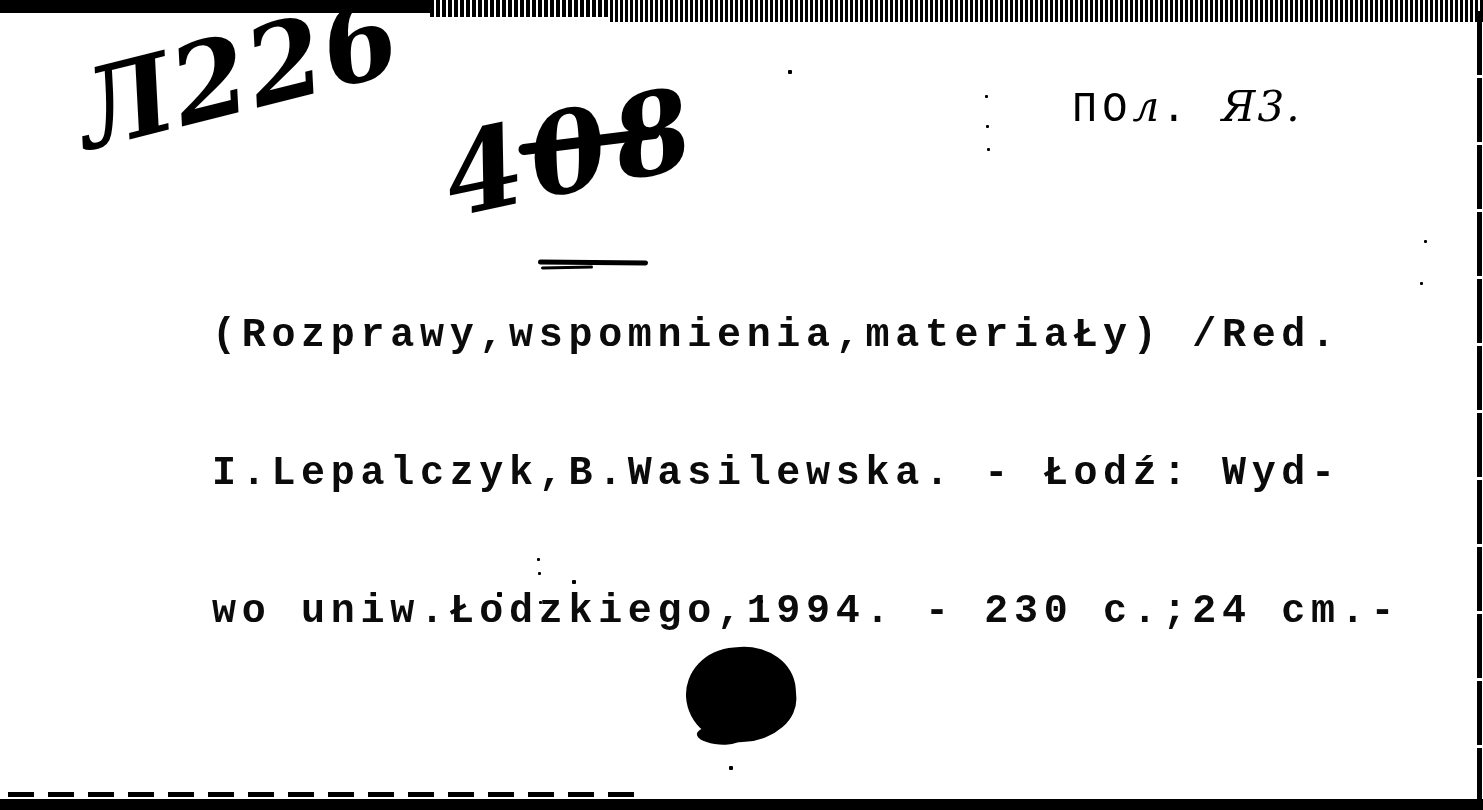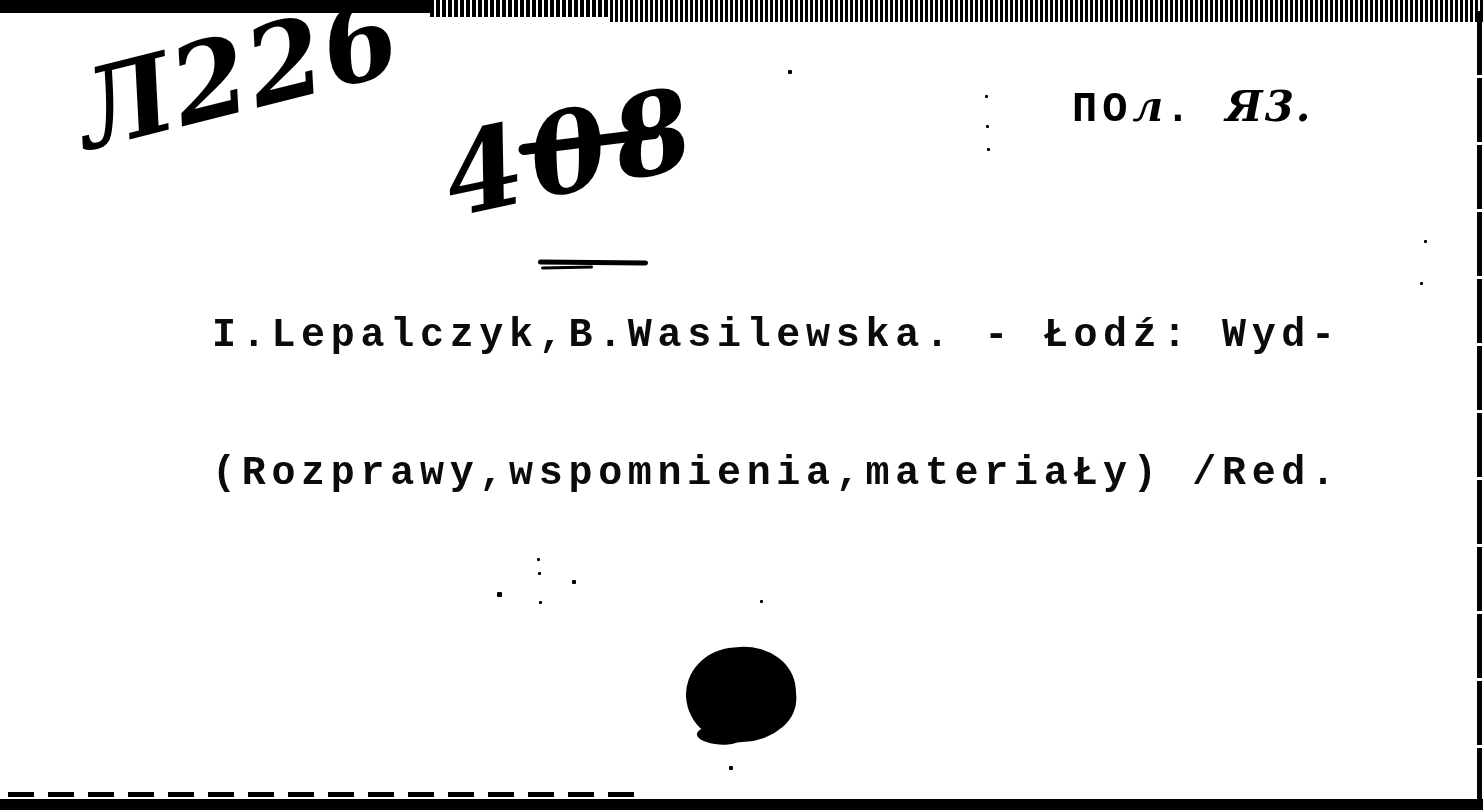--- a/index.html
+++ b/index.html
@@ -60,21 +60,21 @@
   .call-bottom {
     position: absolute; left: 352px; top: 62px;
     font-size: 112px; letter-spacing: 8px;
     transform: rotate(-12deg);
     transform-origin: left top;
   }
 
   
   .lang-note {
     position: absolute; left: 1072px; top: 82px;
-    font-size: 42px; font-weight: bold; letter-spacing: 5px;
+    font-size: 42px; font-weight: normal; letter-spacing: 5px;
     color: #000; white-space: pre;
   }
   .lang-note .hand {
     font-family: "DejaVu Serif", serif;
     font-style: italic;
     letter-spacing: 2px;
   }
 
   
   .typed-body {
@@ -129,22 +129,23 @@
 
   <div class="call-number">
     <span class="call-top">Л226</span>
     <div class="call-bar"></div>
     <span class="call-bottom">408</span>
   </div>
 
   <div class="lang-note"><span>ПО</span><span class="hand">л</span><span>. </span><span class="hand">Я3.</span></div>
 
   <div class="typed-body">
+    <div class="typed-line">(Rozprawy,wspomnienia,materiaŁy) /Red.</div>
     <div class="typed-line">I.Lepalczyk,B.Wasilewska. - Łodź: Wyd-</div>
-    <div class="typed-line">(Rozprawy,wspomnienia,materiaŁy) /Red.</div>
+    <div class="typed-line">wo uniw.Łodzkiego,1994. - 230 c.;24 cm.-</div>
     
     
     
   </div>
 
   <div class="underline-mark"></div>
   <div class="underline-mark2"></div>
 
   <div class="ink-blot"></div>
 

